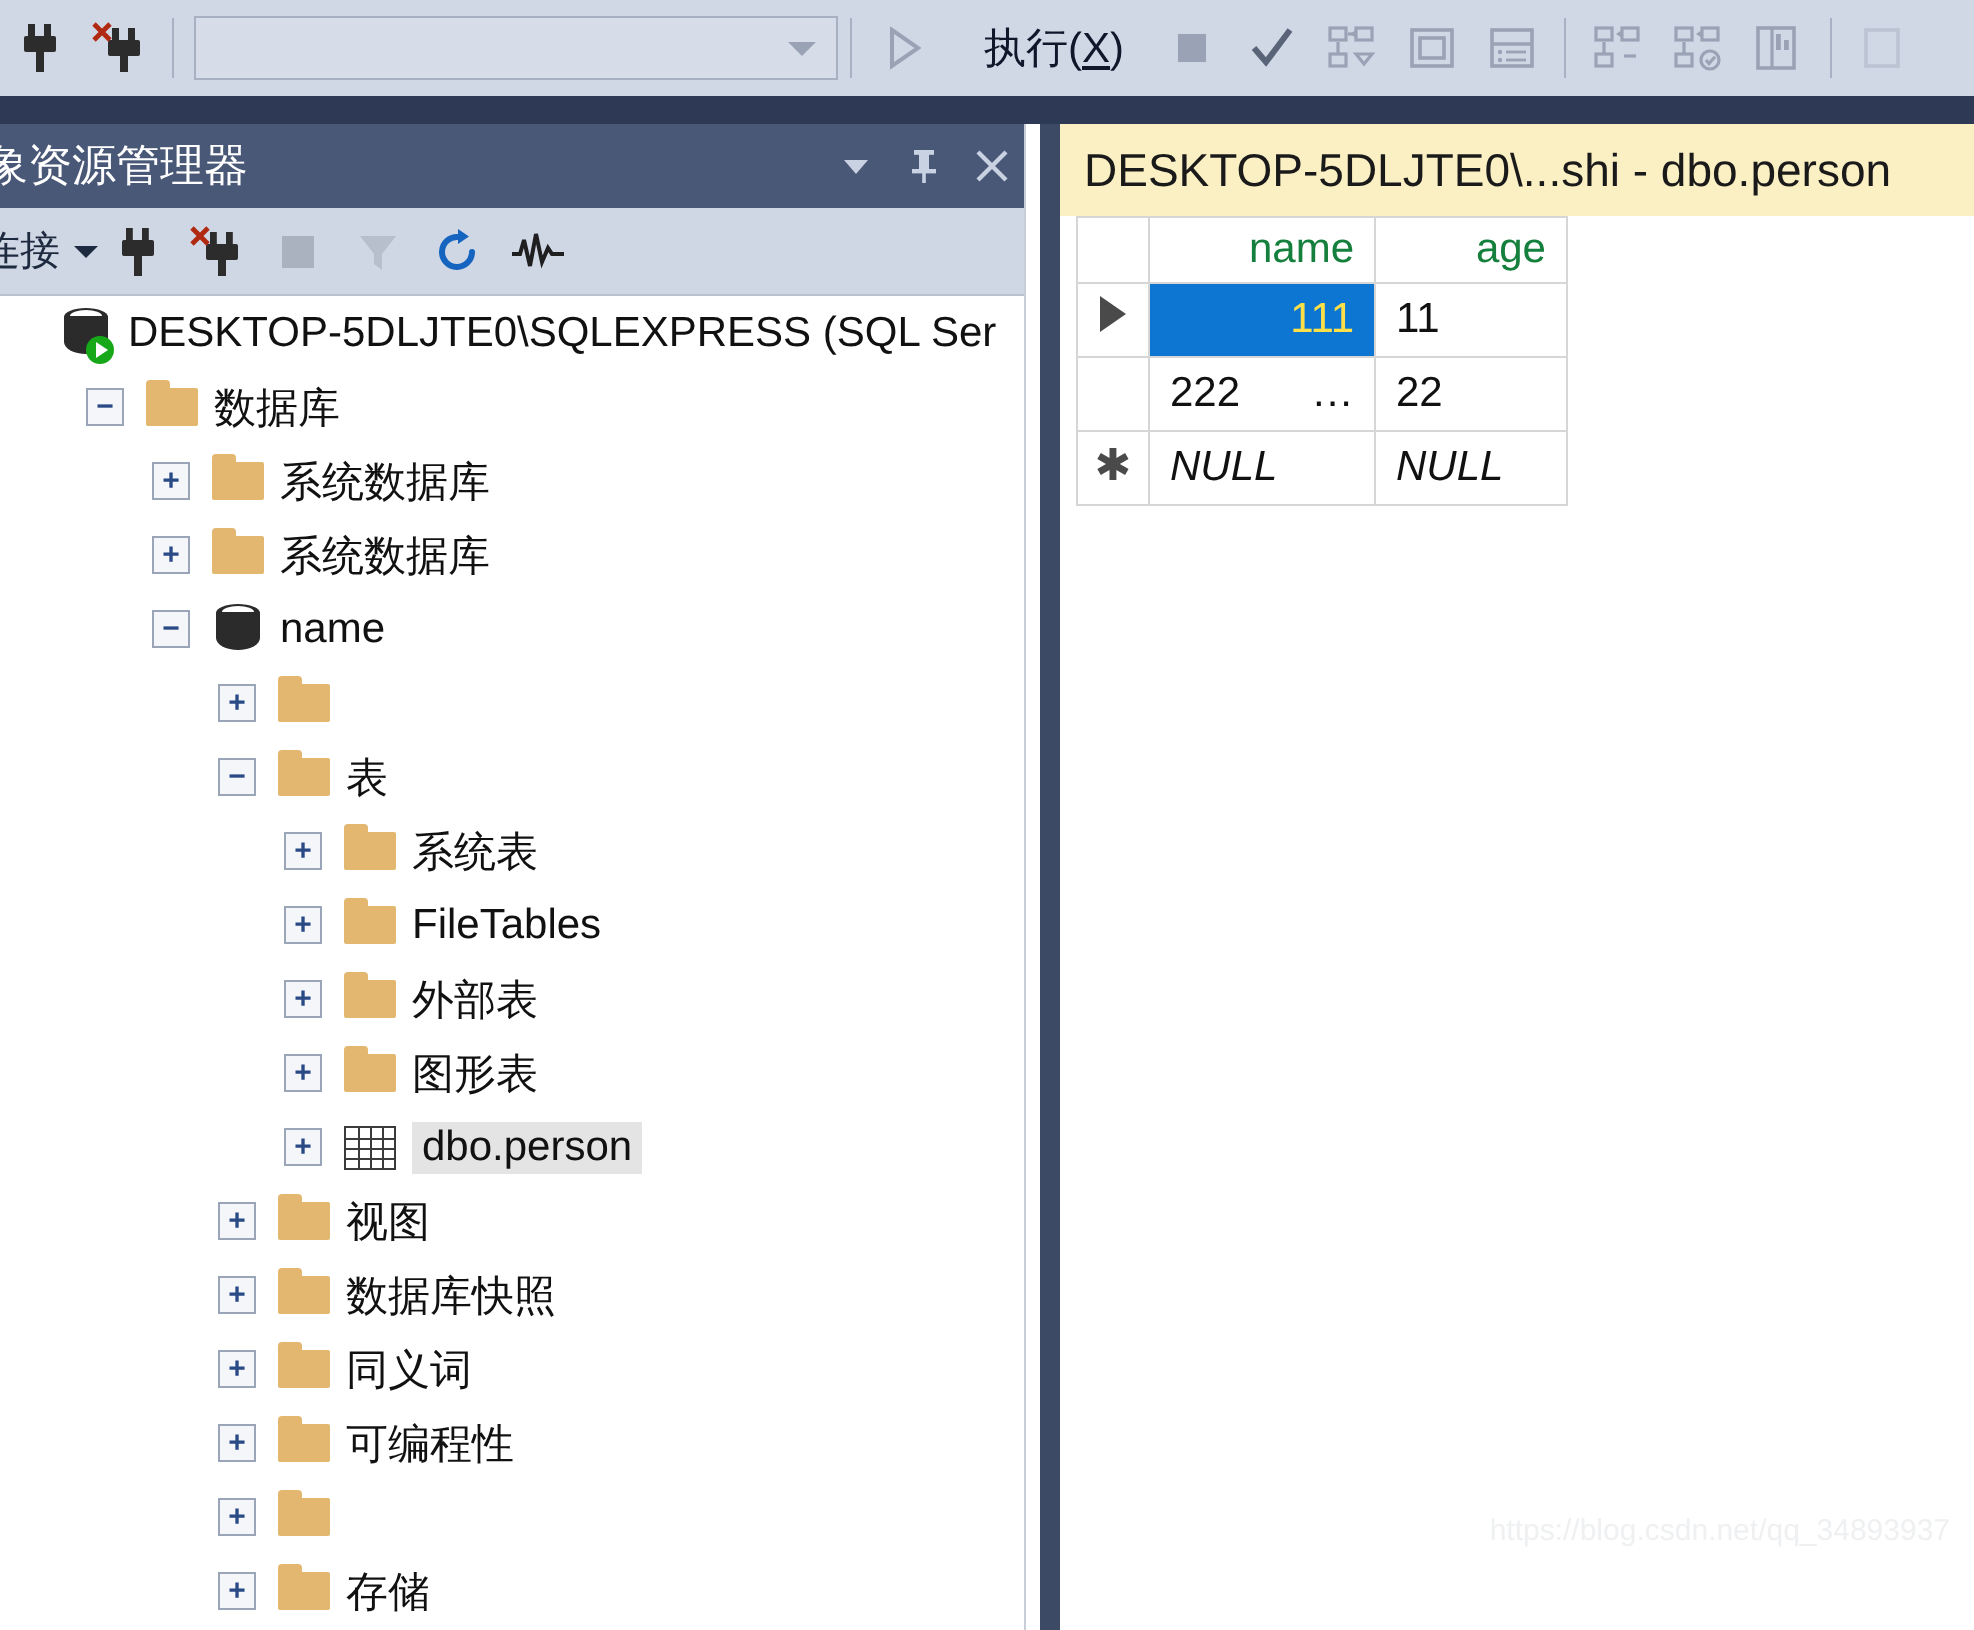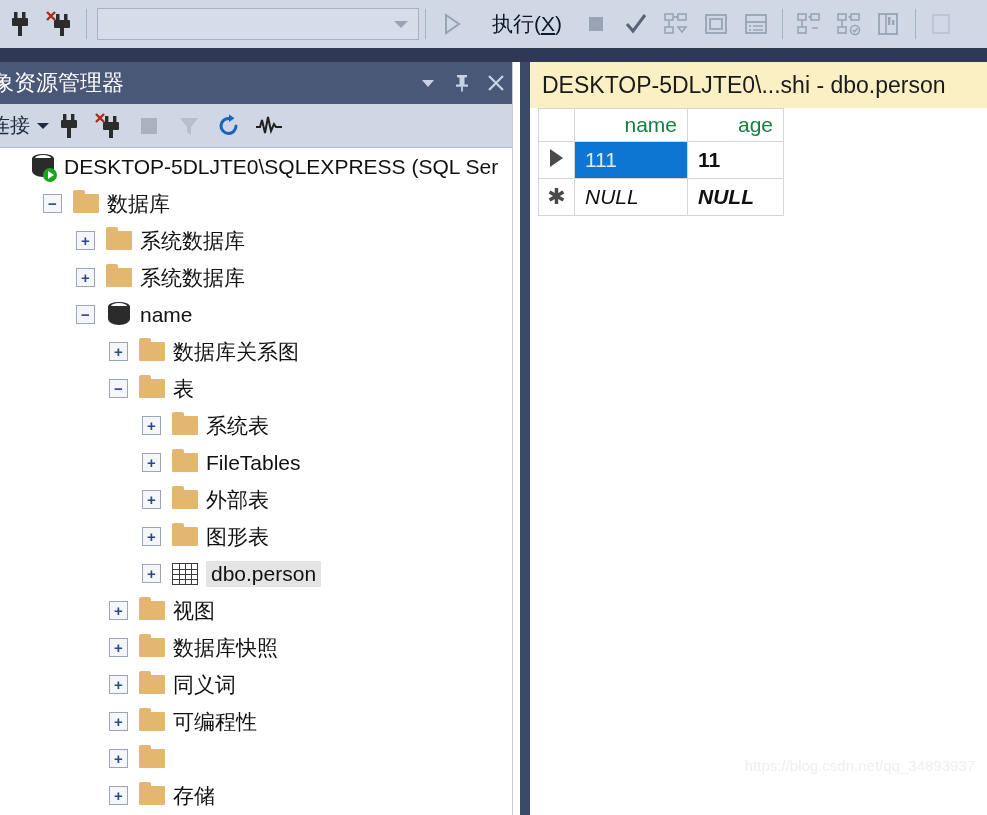--- a/index.html
+++ b/index.html
@@ -151,22 +151,22 @@
     font-size: 21px; color: #111111;
   }
   .grid td, .grid th { border: 1px solid #d6d6d6; }
   .grid th {
     font-weight: normal; text-align: right; height: 33px;
     padding: 0 10px; background: #ffffff; color: #15803d;
   }
   .grid td { height: 37px; padding: 0 10px; background: #ffffff; vertical-align: middle; }
   .col-marker { width: 36px; padding: 0 !important; text-align: center; }
   .col-name { width: 113px; }
-  .col-age { width: 96px; font-weight: bold; }
-  .cell-sel { background: #0c76d2 !important; color: #e5e5e5; }
+  .col-age { width: 96px; }
+  .cell-sel { background: #0c76d2 !important; color: #fde047; text-align: right; }
   .cell-null { font-style: italic; }
   .row-marker-play {
     width: 0; height: 0; display: inline-block;
     border-top: 9px solid transparent; border-bottom: 9px solid transparent;
     border-left: 13px solid #4a4a4a;
   }
   .row-marker-star { font-size: 22px; color: #4a4a4a; line-height: 1; }
   .cell-ellipsis { float: right; color: #111; letter-spacing: 1px; }
 
   .watermark {
@@ -422,21 +422,20 @@
               <div class="body"></div>
             </div>
           </div>
           <span class="tlabel">name</span>
         </div>
         <div class="tnode" style="padding-left: 109px;">
           <div class="toggle">+</div>
           <div class="ticon">
             <div class="folder"></div>
           </div>
-          <span class="tlabel">数据库关系图</span>
         </div>
         <div class="tnode" style="padding-left: 109px;">
           <div class="toggle">−</div>
           <div class="ticon">
             <div class="folder"></div>
           </div>
           <span class="tlabel">表</span>
         </div>
         <div class="tnode" style="padding-left: 142px;">
           <div class="toggle">+</div>
@@ -542,20 +541,25 @@
           <th class="col-age">age</th>
         </tr>
       </thead>
       <tbody id="grid-body">
           <tr>
             <td class="col-marker"><span class="row-marker-play"></span></td>
             <td class="col-name cell-sel"><span>111</span></td>
             <td class="col-age"><span>11</span></td>
           </tr>
           <tr>
+            <td class="col-marker"></td>
+            <td class="col-name"><span>222</span><span class="cell-ellipsis">...</span></td>
+            <td class="col-age"><span>22</span></td>
+          </tr>
+          <tr>
             <td class="col-marker"><span class="row-marker-star">✱</span></td>
             <td class="col-name cell-null"><span>NULL</span></td>
             <td class="col-age cell-null"><span>NULL</span></td>
           </tr>
         </tbody>
     </table>
 
     <div class="watermark">https://blog.csdn.net/qq_34893937</div>
   </div>
 

